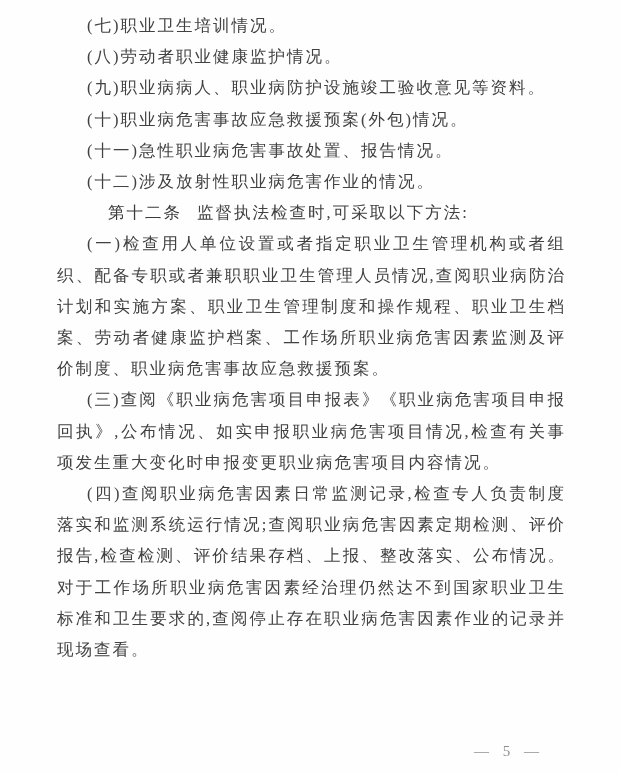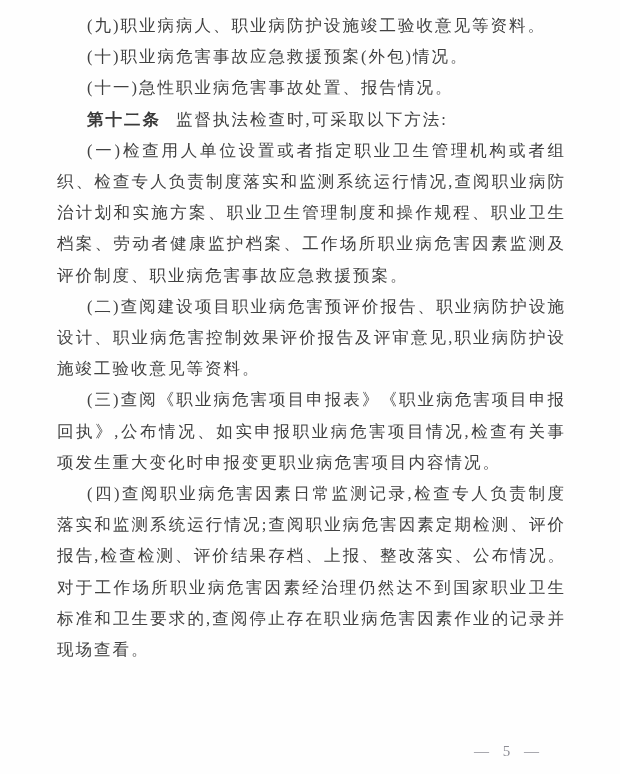--- a/index.html
+++ b/index.html
@@ -29,48 +29,51 @@
     font-size: 16.5px;
     line-height: 31.2px;
     letter-spacing: 2px;
     text-align: justify;
     text-justify: inter-character;
     text-indent: 30px;
     word-break: break-all;
     overflow-wrap: break-word;
   }
   .article-number {
-    font-weight: bold;
+    font-weight: normal;
     margin-right: 15px;
     color: #3a3a3a;
+    margin-left: 21px;
   }
   .page-footer {
     position: absolute;
     right: 76px;
     bottom: 14px;
     font-size: 15px;
     letter-spacing: 5px;
     color: #8d8d95;
     font-family: "Liberation Serif", "DejaVu Serif", serif;
   }
 </style>
 </head>
 <body>
 
 <div class="page">
   <div class="content">
 
+    <p>(七)职业卫生培训情况。</p>
+    <p>(八)劳动者职业健康监护情况。</p>
     <p>(九)职业病病人、职业病防护设施竣工验收意见等资料。</p>
     <p>(十)职业病危害事故应急救援预案(外包)情况。</p>
     <p>(十一)急性职业病危害事故处置、报告情况。</p>
+    <p>(十二)涉及放射性职业病危害作业的情况。</p>
 
     <p><span class="article-number">第十二条</span><span>监督执法检查时,可采取以下方法:</span></p>
 
-    <p>(一)检查用人单位设置或者指定职业卫生管理机构或者组织、检查专人负责制度落实和监测系统运行情况,查阅职业病防治计划和实施方案、职业卫生管理制度和操作规程、职业卫生档案、劳动者健康监护档案、工作场所职业病危害因素监测及评价制度、职业病危害事故应急救援预案。</p>
-    <p>(二)查阅建设项目职业病危害预评价报告、职业病防护设施设计、职业病危害控制效果评价报告及评审意见,职业病防护设施竣工验收意见等资料。</p>
+    <p>(一)检查用人单位设置或者指定职业卫生管理机构或者组织、配备专职或者兼职职业卫生管理人员情况,查阅职业病防治计划和实施方案、职业卫生管理制度和操作规程、职业卫生档案、劳动者健康监护档案、工作场所职业病危害因素监测及评价制度、职业病危害事故应急救援预案。</p>
     <p>(三)查阅《职业病危害项目申报表》《职业病危害项目申报回执》,公布情况、如实申报职业病危害项目情况,检查有关事项发生重大变化时申报变更职业病危害项目内容情况。</p>
     <p>(四)查阅职业病危害因素日常监测记录,检查专人负责制度落实和监测系统运行情况;查阅职业病危害因素定期检测、评价报告,检查检测、评价结果存档、上报、整改落实、公布情况。对于工作场所职业病危害因素经治理仍然达不到国家职业卫生标准和卫生要求的,查阅停止存在职业病危害因素作业的记录并现场查看。</p>
 
   </div>
 
   <div class="page-footer">
     <span>— 5 —</span>
   </div>
 </div>
 

